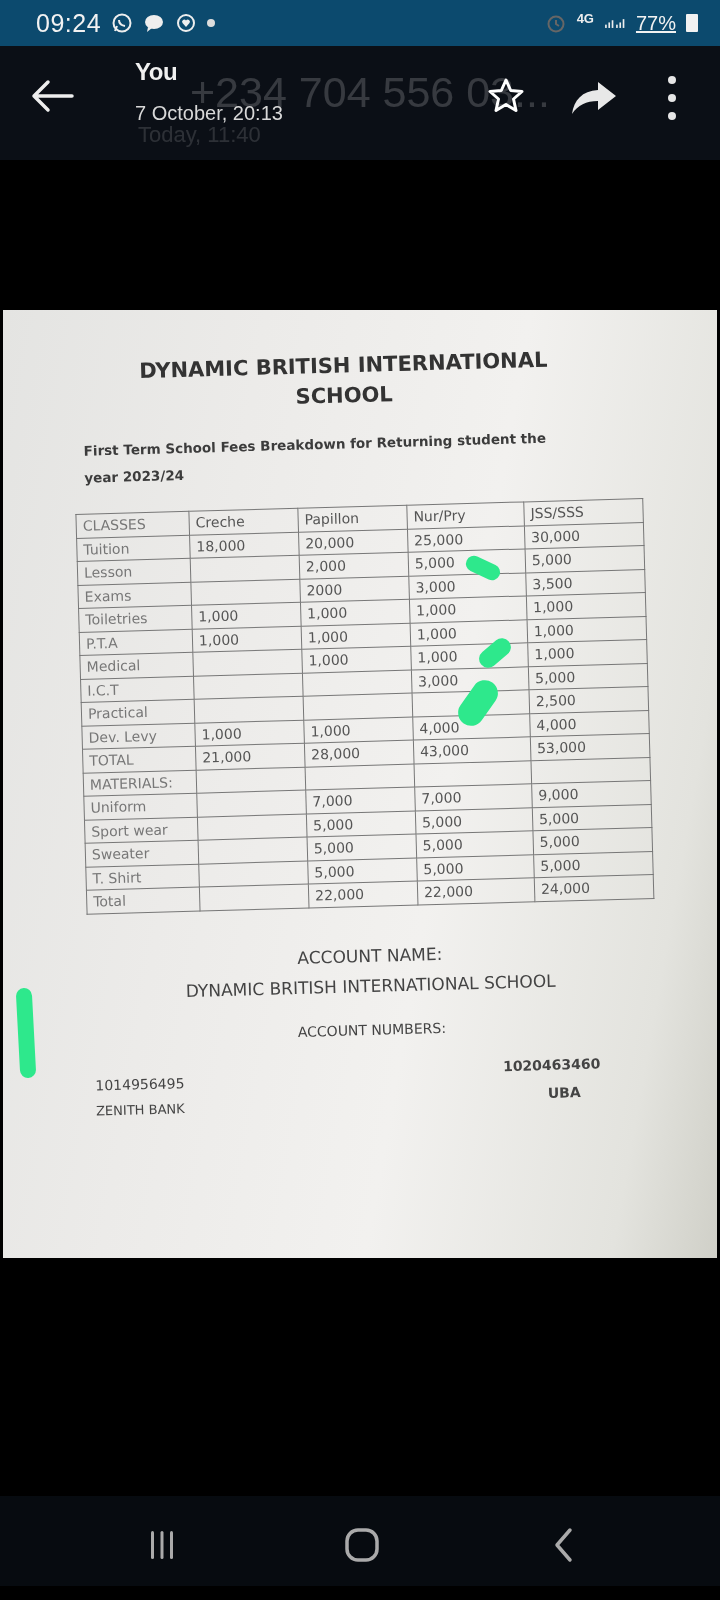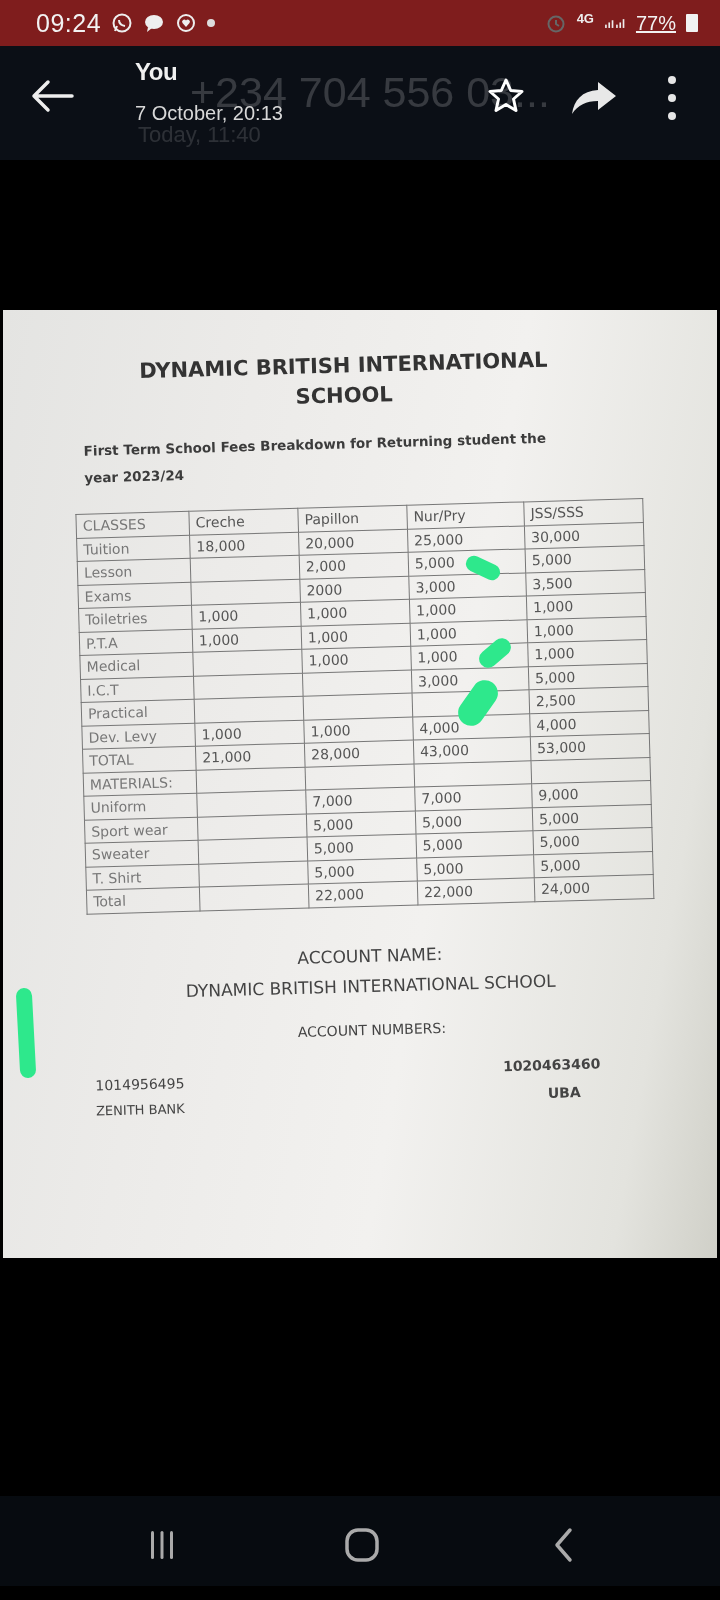--- a/index.html
+++ b/index.html
@@ -1,21 +1,21 @@
 <!DOCTYPE html>
 <html><head>
   <meta charset="utf-8">
   <style>
     * { box-sizing: border-box; margin: 0; padding: 0; }
     html, body { width: 720px; height: 1600px; background: #000; overflow: hidden; }
     body { font-family: "Liberation Sans", sans-serif; color: #fff; position: relative; }
 
     .statusbar {
       position: absolute; top: 0; left: 0; width: 720px; height: 46px;
-      background: #7f1d1d; display: flex; align-items: center; justify-content: space-between;
+      background: #0c4a6e; display: flex; align-items: center; justify-content: space-between;
       padding: 0 22px 0 36px;
     }
     .sb-left, .sb-right { display: flex; align-items: center; gap: 10px; }
     .sb-time { font-size: 25px; letter-spacing: 0.5px; color: #f2f2f2; }
     .sb-ico { width: 22px; height: 22px; display: inline-flex; align-items: center; justify-content: center; }
     .sb-dot { width: 8px; height: 8px; border-radius: 50%; background: #ddd; }
     .sb-net { font-size: 13px; font-weight: bold; color: #eee; margin-top: -10px; }
     .sb-batt-text { font-size: 20px; color: #f2f2f2; text-decoration: underline; }
     .sb-batt { width: 12px; height: 18px; background: #f2f2f2; border-radius: 1px; }
 

